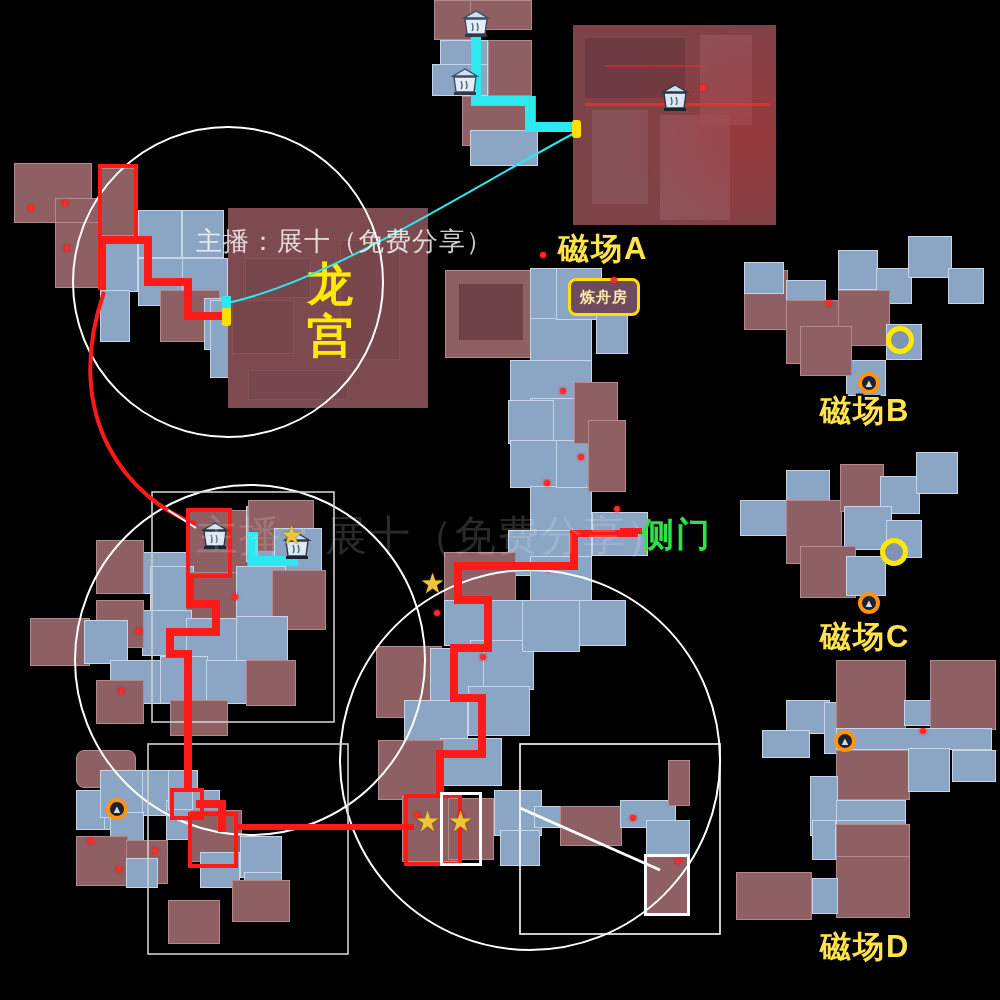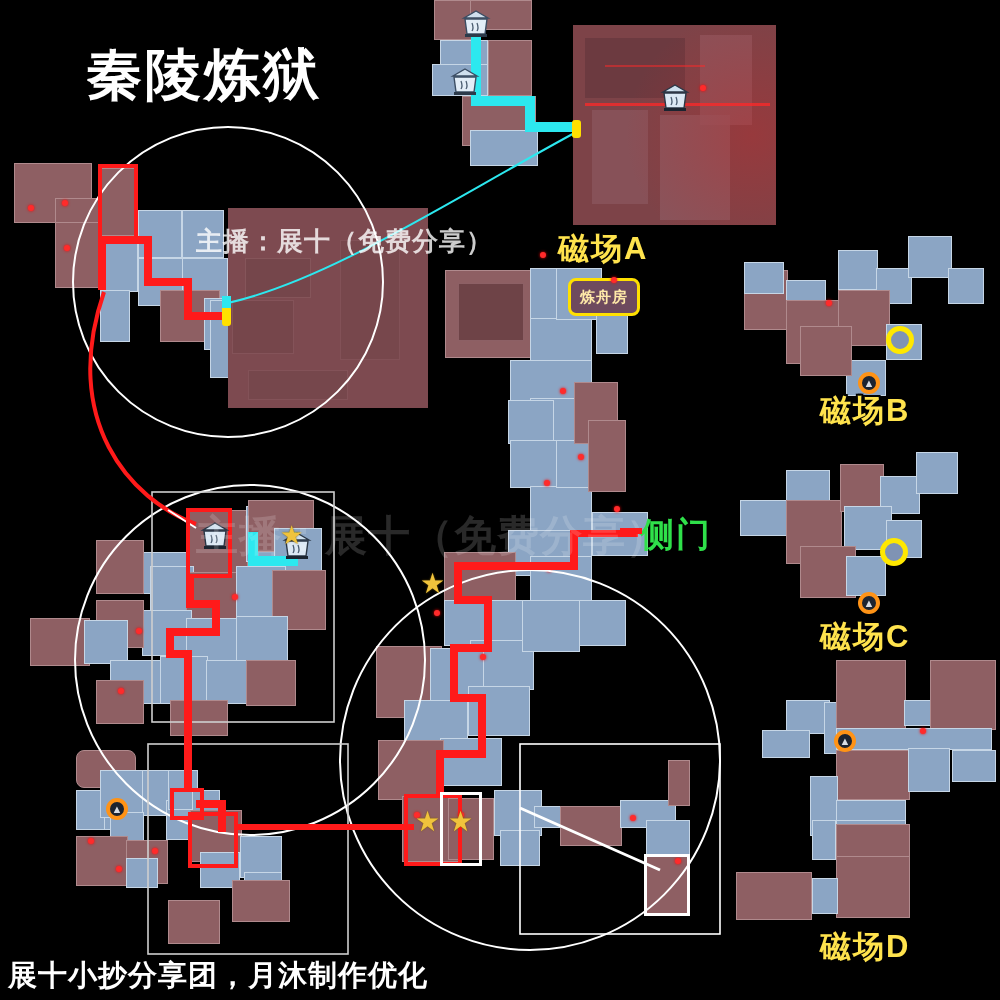--- a/index.html
+++ b/index.html
@@ -21,21 +21,21 @@
           letter-spacing:1px;white-space:nowrap;}
   .ylabel{position:absolute;color:#ffe34d;font-size:31px;font-weight:700;
           white-space:nowrap;letter-spacing:2px;
           text-shadow:2px 0 0 #000,-2px 0 0 #000,0 2px 0 #000,0 -2px 0 #000,
                       2px 2px 0 #000,-2px 2px 0 #000,2px -2px 0 #000,-2px -2px 0 #000;}
   .bigyellow{position:absolute;color:#ffea00;font-size:46px;font-weight:700;
              line-height:52px;white-space:nowrap;}
   .greenlabel{position:absolute;color:#2fe04a;font-size:34px;font-weight:700;
               white-space:nowrap;letter-spacing:2px;}
   .watermark{position:absolute;color:rgba(255,255,255,.80);font-size:26px;
-             font-weight:700;white-space:nowrap;letter-spacing:1px;}
+             font-weight:400;white-space:nowrap;letter-spacing:1px;}
   .watermark.faint{color:rgba(255,255,255,.16);font-size:42px;}
 
   
   .plaque{position:absolute;background:#6e4a5e;border:3px solid #ffe000;
           border-radius:8px;color:#ffe9a8;font-size:15px;font-weight:700;
           display:flex;align-items:center;justify-content:center;
           letter-spacing:1px;}
 
   
   .ring-yellow{position:absolute;border:5px solid #ffe800;border-radius:50%;
@@ -86,20 +86,21 @@
   <div class="room blue" style="left:204px;top:298px;width:34px;height:52px;"></div>
   <div class="room blue" style="left:210px;top:300px;width:30px;height:78px;"></div>
   <div class="dot" style="left:64px;top:245px;"></div>
 
   <div class="room bigred" style="left:228px;top:208px;width:200px;height:200px;border:none;"></div>
   <div class="room darkred" style="left:245px;top:258px;width:66px;height:40px;opacity:.5;"></div>
   <div class="room darkred" style="left:232px;top:300px;width:62px;height:54px;opacity:.45;"></div>
   <div class="room darkred" style="left:340px;top:240px;width:60px;height:120px;opacity:.35;"></div>
   <div class="room darkred" style="left:248px;top:370px;width:100px;height:30px;opacity:.4;"></div>
 
+  <div class="bigyellow" style="left:304px;top:258px;width:52px;white-space:normal;text-align:center;">龙宫</div>
 
   <div class="room red" style="left:434px;top:0px;width:46px;height:40px;"></div>
   <div class="room red" style="left:470px;top:0px;width:62px;height:30px;"></div>
   <div class="room blue" style="left:440px;top:40px;width:48px;height:32px;"></div>
   <div class="room blue" style="left:432px;top:64px;width:56px;height:32px;"></div>
   <div class="room red" style="left:488px;top:40px;width:44px;height:56px;"></div>
   <div class="room red" style="left:462px;top:96px;width:74px;height:50px;"></div>
   <div class="room blue" style="left:470px;top:130px;width:68px;height:36px;"></div>
 
   <div class="room" style="left:573px;top:25px;width:203px;height:200px;background:#7d4348;border:none;"></div>
@@ -388,28 +389,26 @@
   <div class="tp" style="left:280px;top:532px;">
     <svg viewBox="0 0 34 30" width="34" height="30">
       <path d="M17 1 L29 8 L5 8 Z" fill="#cfe0ee" stroke="#2a3645" stroke-width="1.4"></path>
       <path d="M6 9 L28 9 L26 24 L8 24 Z" fill="#dbe8f4" stroke="#2a3645" stroke-width="1.4"></path>
       <rect x="6" y="24" width="22" height="3" fill="#1b2430"></rect>
       <path d="M13 13 q2 5 0 8 M18 13 q2 5 0 8" fill="none" stroke="#4a5c70" stroke-width="1.3"></path>
     </svg>
   </div>
   <div class="star" style="left:280px;top:522px;font-size:26px;">★</div>
 
-  <div class="title" style="left:86px;top:38px;">秦陵炼狱</div>
 
   <div class="watermark" style="left:196px;top:224px;">主播：展十（免费分享）</div>
   <div class="watermark faint" style="left:196px;top:508px;">主播：展十（免费分享）</div>
 
   <div class="ylabel" style="left:558px;top:228px;">磁场A</div>
   <div class="ylabel" style="left:820px;top:390px;">磁场B</div>
   <div class="ylabel" style="left:820px;top:616px;">磁场C</div>
   <div class="ylabel" style="left:820px;top:926px;">磁场D</div>
 
   <div class="greenlabel" style="left:640px;top:512px;">侧门</div>
   <div class="redline" style="left:620px;top:528px;width:22px;height:6px;"></div>
 
-  <div class="footer" style="left:8px;top:956px;">展十小抄分享团，月沐制作优化</div>
 
 </div>
 
 </body></html>

